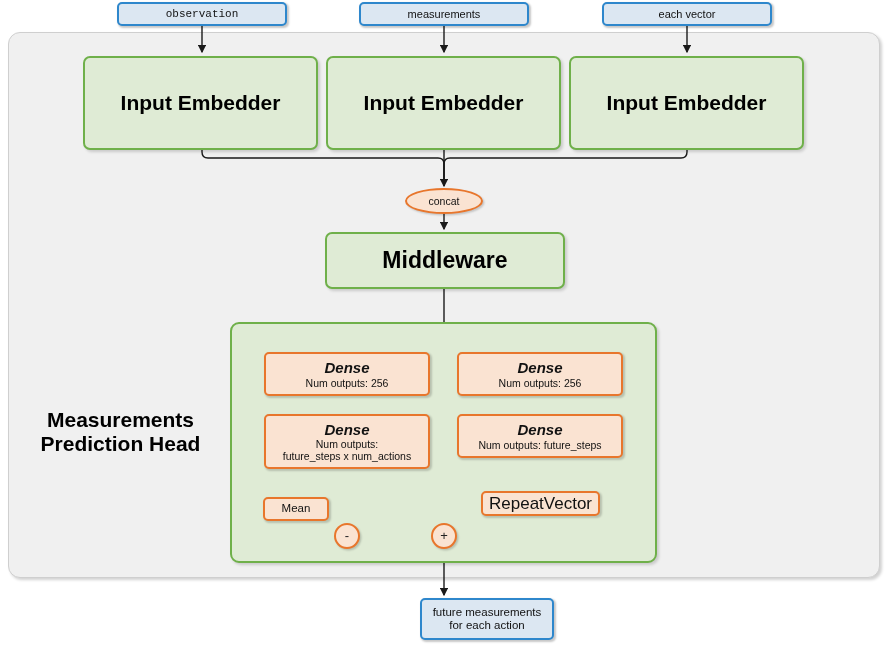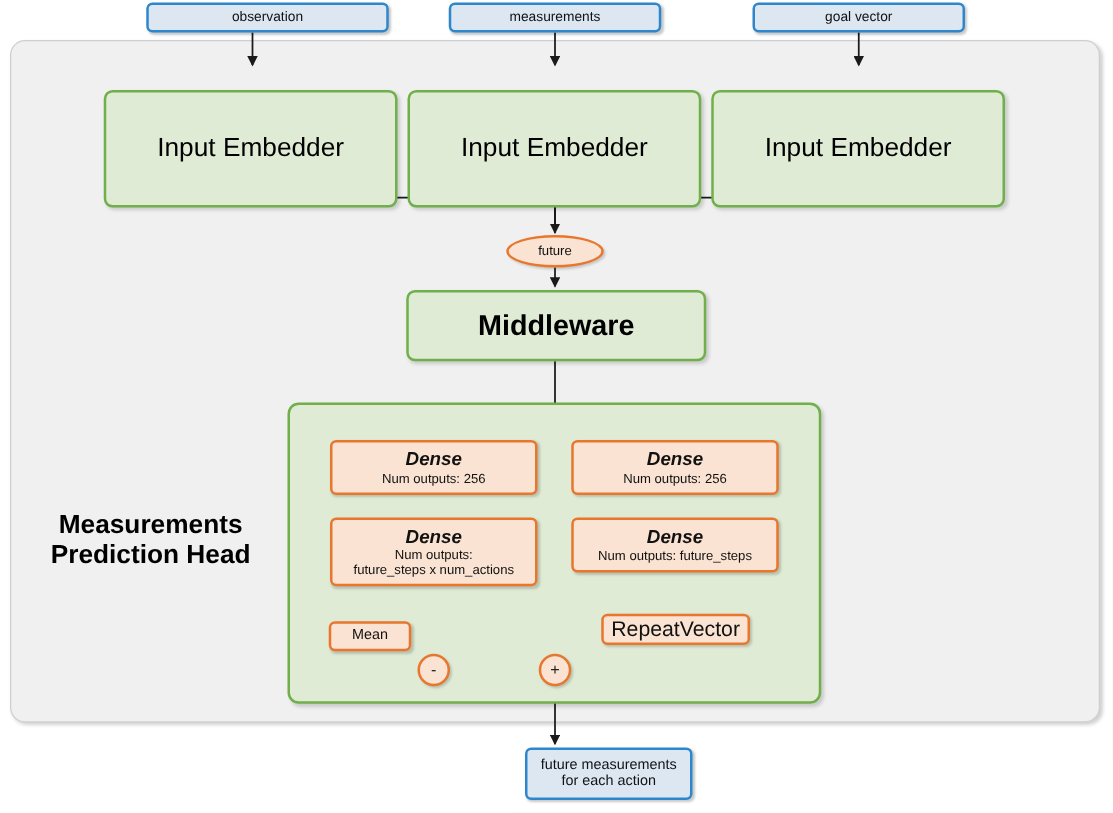--- a/index.html
+++ b/index.html
@@ -41,36 +41,36 @@
   }
   
   .io-box {
     background: #dce7f2;
     border: 2px solid #2e87cc;
     border-radius: 5px;
     font-size: 11px;
     color: #111;
     box-shadow: 1.5px 1.5px 2px rgba(0,0,0,0.22);
   }
-  #io-observation   { left: 117px; top: 2px;  width: 194px; height: 24px; }
+  #io-observation   { left: 117px; top: 2px;  width: 170px; height: 24px; font-family: Liberation Mono, monospace; }
   #io-measurements  { left: 359px; top: 2px;  width: 170px; height: 24px; }
   #io-goalvector    { left: 602px; top: 2px;  width: 170px; height: 24px; }
   #io-output        { left: 376px; top: 598px; width: 134px; height: 42px; font-size: 11.5px; margin-left: 44px; }
   
   .green-box {
     background: #dfebd5;
     border: 2px solid #6fb04a;
     border-radius: 7px;
     color: #000;
     box-shadow: 2px 2px 3px rgba(0,0,0,0.16);
   }
   .embedder {
-    top: 72px; height: 94px;
+    top: 56px; height: 94px;
     font-size: 21px;
-    font-weight: normal;
+    font-weight: bold;
   }
   #embedder-observation  { left: 83px;  width: 235px; }
   #embedder-measurements { left: 326px; width: 235px; }
   #embedder-goalvector   { left: 569px; width: 235px; }
   #middleware {
     left: 325px; top: 232px; width: 240px; height: 57px;
     font-size: 23px; font-weight: bold;
   }
   #prediction-head-box {
     left: 230px; top: 322px; width: 427px; height: 241px;
@@ -175,35 +175,35 @@
     </g>
   </svg>
 
   <div class="node io-box" id="io-observation">
     <span>observation</span>
   </div>
   <div class="node io-box" id="io-measurements">
     <span>measurements</span>
   </div>
   <div class="node io-box" id="io-goalvector">
-    <span>goal vector</span>
+    <span>each vector</span>
   </div>
 
   <div class="node green-box embedder" id="embedder-observation">
     <span>Input Embedder</span>
   </div>
   <div class="node green-box embedder" id="embedder-measurements">
     <span>Input Embedder</span>
   </div>
   <div class="node green-box embedder" id="embedder-goalvector">
     <span>Input Embedder</span>
   </div>
 
   <div class="node" id="concat-node">
-    <span>future</span>
+    <span>concat</span>
   </div>
 
   <div class="node green-box" id="middleware">
     <span>Middleware</span>
   </div>
 
   <div class="node green-box" id="prediction-head-box"></div>
 
   <div class="node" id="head-label">
     <span>Measurements</span>

